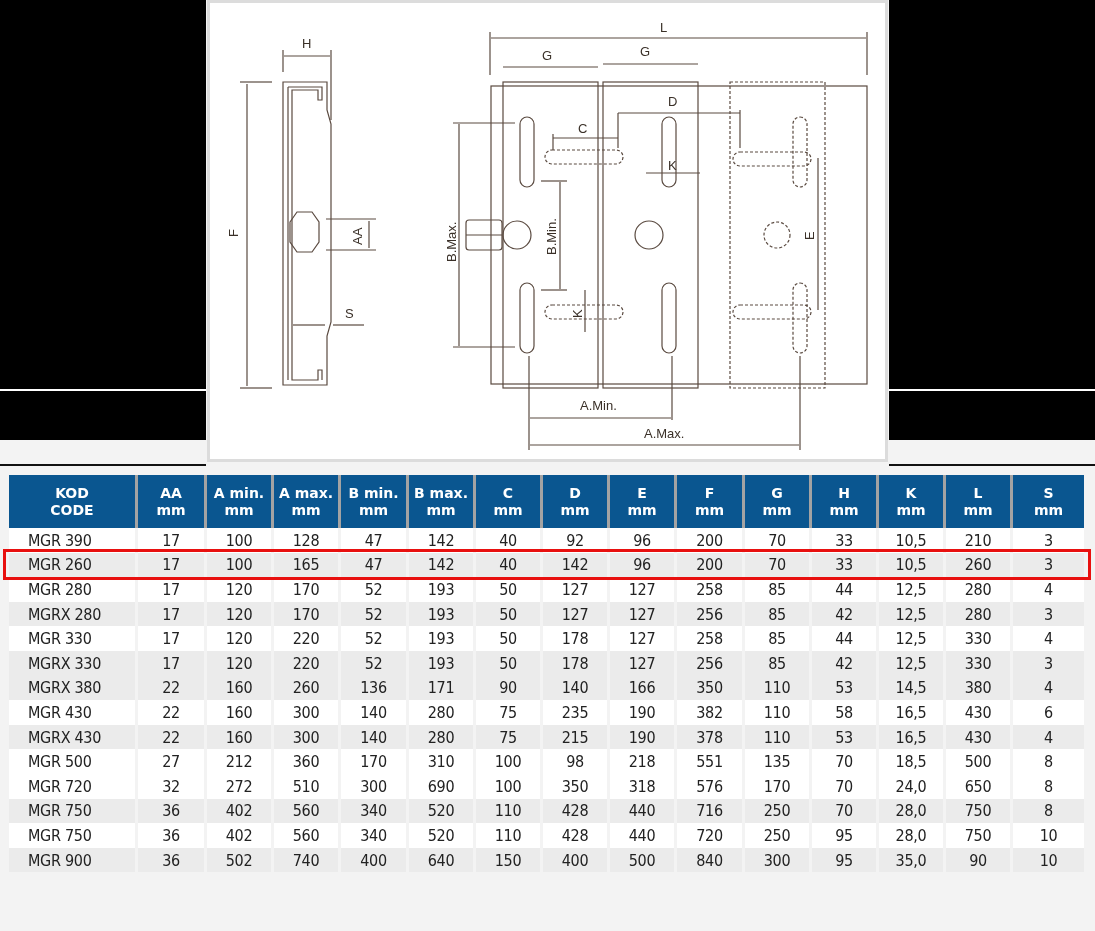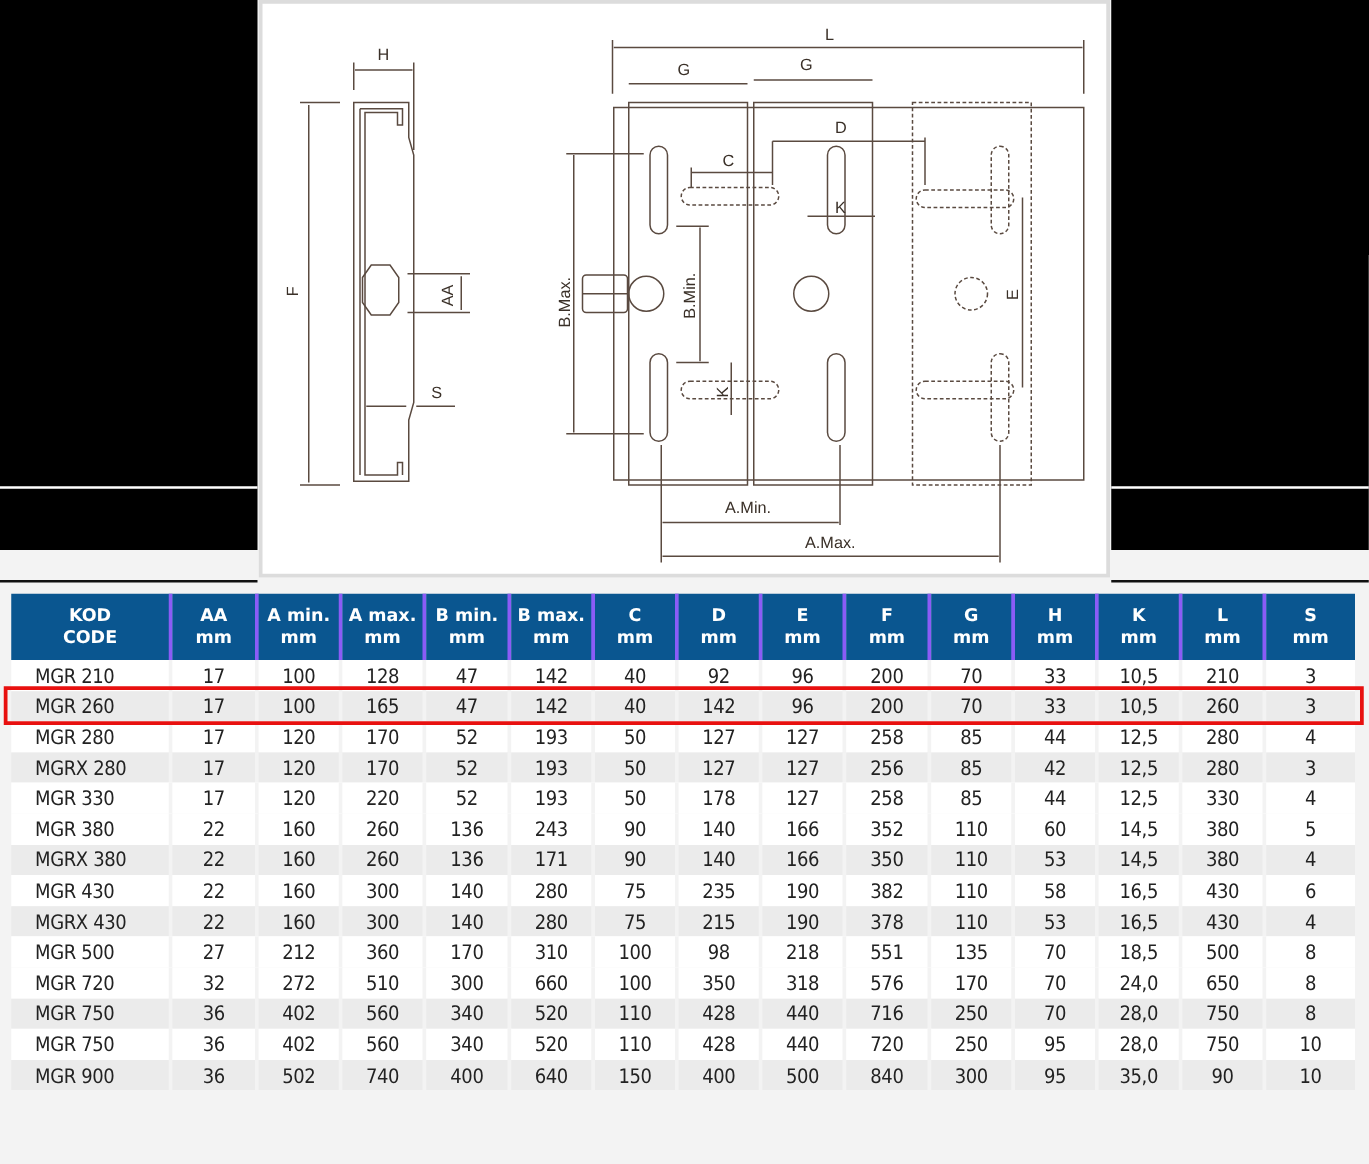--- a/index.html
+++ b/index.html
@@ -20,21 +20,21 @@
 
   table.spec {
     position: absolute; left: 9px; top: 475px;
     border-collapse: separate; border-spacing: 0;
     width: 1075px; table-layout: fixed;
   }
   table.spec th {
     background: #0a5690; color: #fff; font-weight: bold;
     font-family: "DejaVu Sans", sans-serif;
     font-size: 14px; line-height: 17px; height: 53px; padding: 0;
-    border-right: 3px solid #8b5cf6; text-align: center; vertical-align: middle;
+    border-right: 3px solid #a3a3a3; text-align: center; vertical-align: middle;
     box-sizing: border-box;
   }
   table.spec th:last-child { border-right: none; }
   table.spec td {
     height: 24.6px; padding: 0; font-size: 16px; color: #222;
     text-align: center; vertical-align: middle;
     border-right: 3px solid #f3f3f3;
     font-family: "DejaVu Sans", sans-serif; font-stretch: condensed;
     letter-spacing: -0.3px;
   }
@@ -240,21 +240,21 @@
           <div>mm</div>
         </th>
         <th>
           <div>S</div>
           <div>mm</div>
         </th>
       </tr>
   </thead>
   <tbody id="tbody">
       <tr class="odd">
-        <td class="code">MGR 210</td>
+        <td class="code">MGR 390</td>
         <td>17</td>
         <td>100</td>
         <td>128</td>
         <td>47</td>
         <td>142</td>
         <td>40</td>
         <td>92</td>
         <td>96</td>
         <td>200</td>
         <td>70</td>
@@ -324,36 +324,36 @@
         <td>50</td>
         <td>178</td>
         <td>127</td>
         <td>258</td>
         <td>85</td>
         <td>44</td>
         <td>12,5</td>
         <td>330</td>
         <td>4</td>
       </tr>
-      <tr class="odd">
-        <td class="code">MGR 380</td>
-        <td>22</td>
-        <td>160</td>
-        <td>260</td>
-        <td>136</td>
-        <td>243</td>
-        <td>90</td>
-        <td>140</td>
-        <td>166</td>
-        <td>352</td>
-        <td>110</td>
-        <td>60</td>
-        <td>14,5</td>
-        <td>380</td>
-        <td>5</td>
+      <tr class="even">
+        <td class="code">MGRX 330</td>
+        <td>17</td>
+        <td>120</td>
+        <td>220</td>
+        <td>52</td>
+        <td>193</td>
+        <td>50</td>
+        <td>178</td>
+        <td>127</td>
+        <td>256</td>
+        <td>85</td>
+        <td>42</td>
+        <td>12,5</td>
+        <td>330</td>
+        <td>3</td>
       </tr>
       <tr class="even">
         <td class="code">MGRX 380</td>
         <td>22</td>
         <td>160</td>
         <td>260</td>
         <td>136</td>
         <td>171</td>
         <td>90</td>
         <td>140</td>
@@ -415,21 +415,21 @@
         <td>18,5</td>
         <td>500</td>
         <td>8</td>
       </tr>
       <tr class="odd">
         <td class="code">MGR 720</td>
         <td>32</td>
         <td>272</td>
         <td>510</td>
         <td>300</td>
-        <td>660</td>
+        <td>690</td>
         <td>100</td>
         <td>350</td>
         <td>318</td>
         <td>576</td>
         <td>170</td>
         <td>70</td>
         <td>24,0</td>
         <td>650</td>
         <td>8</td>
       </tr>

